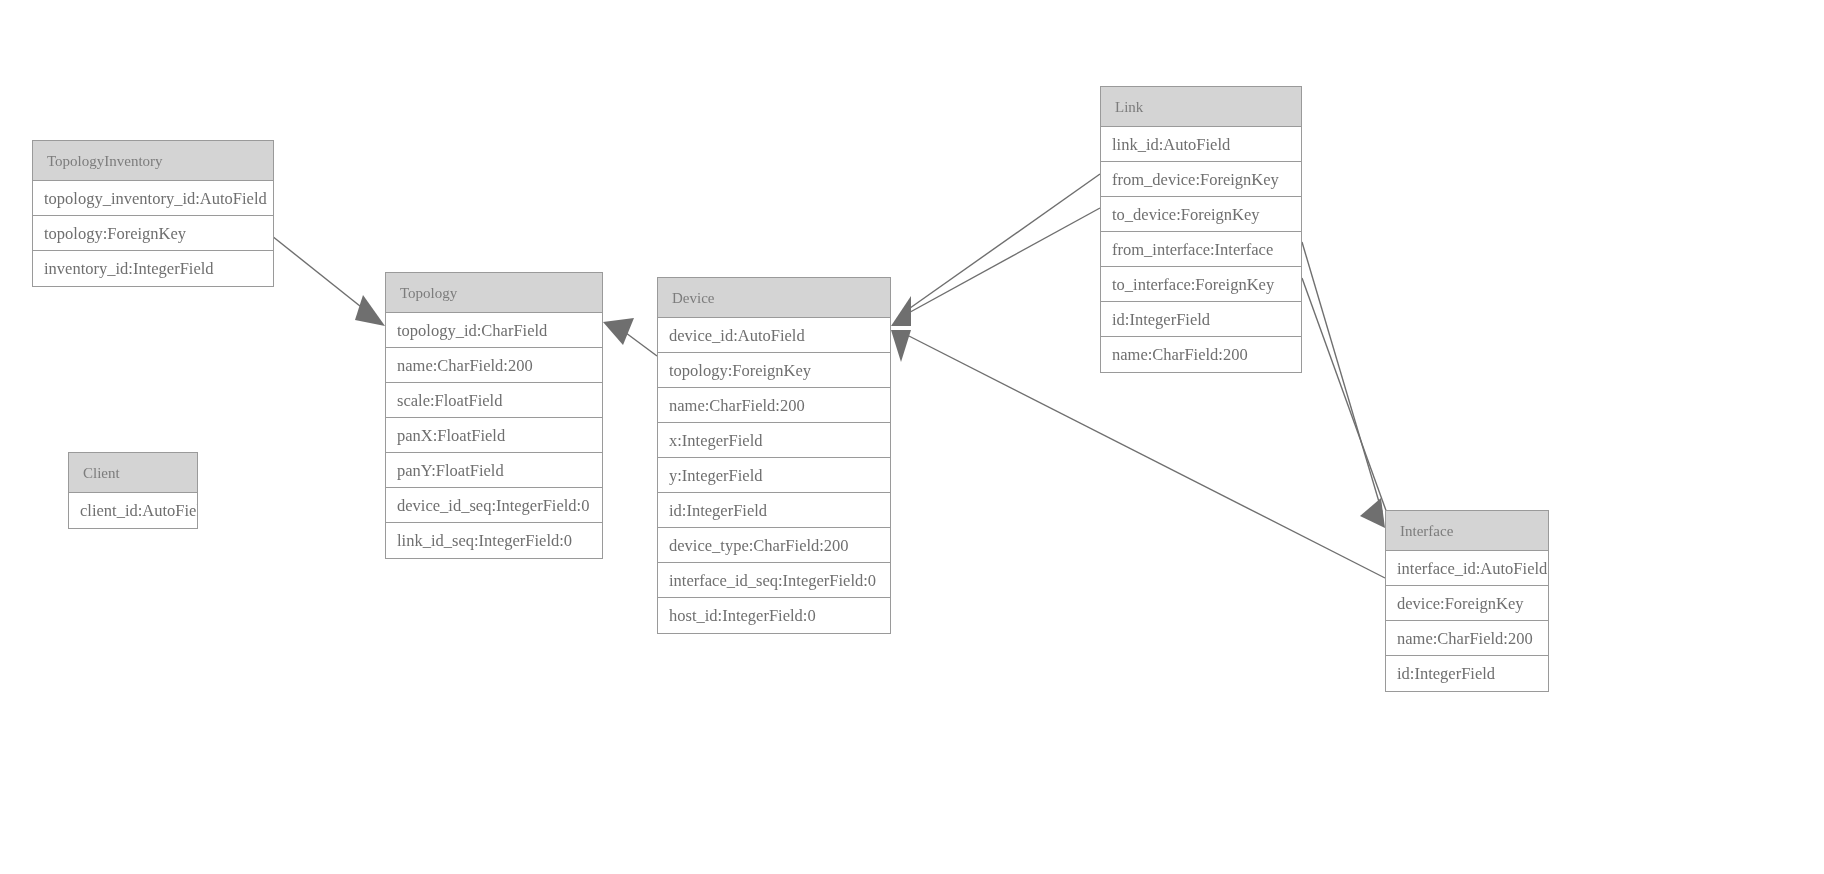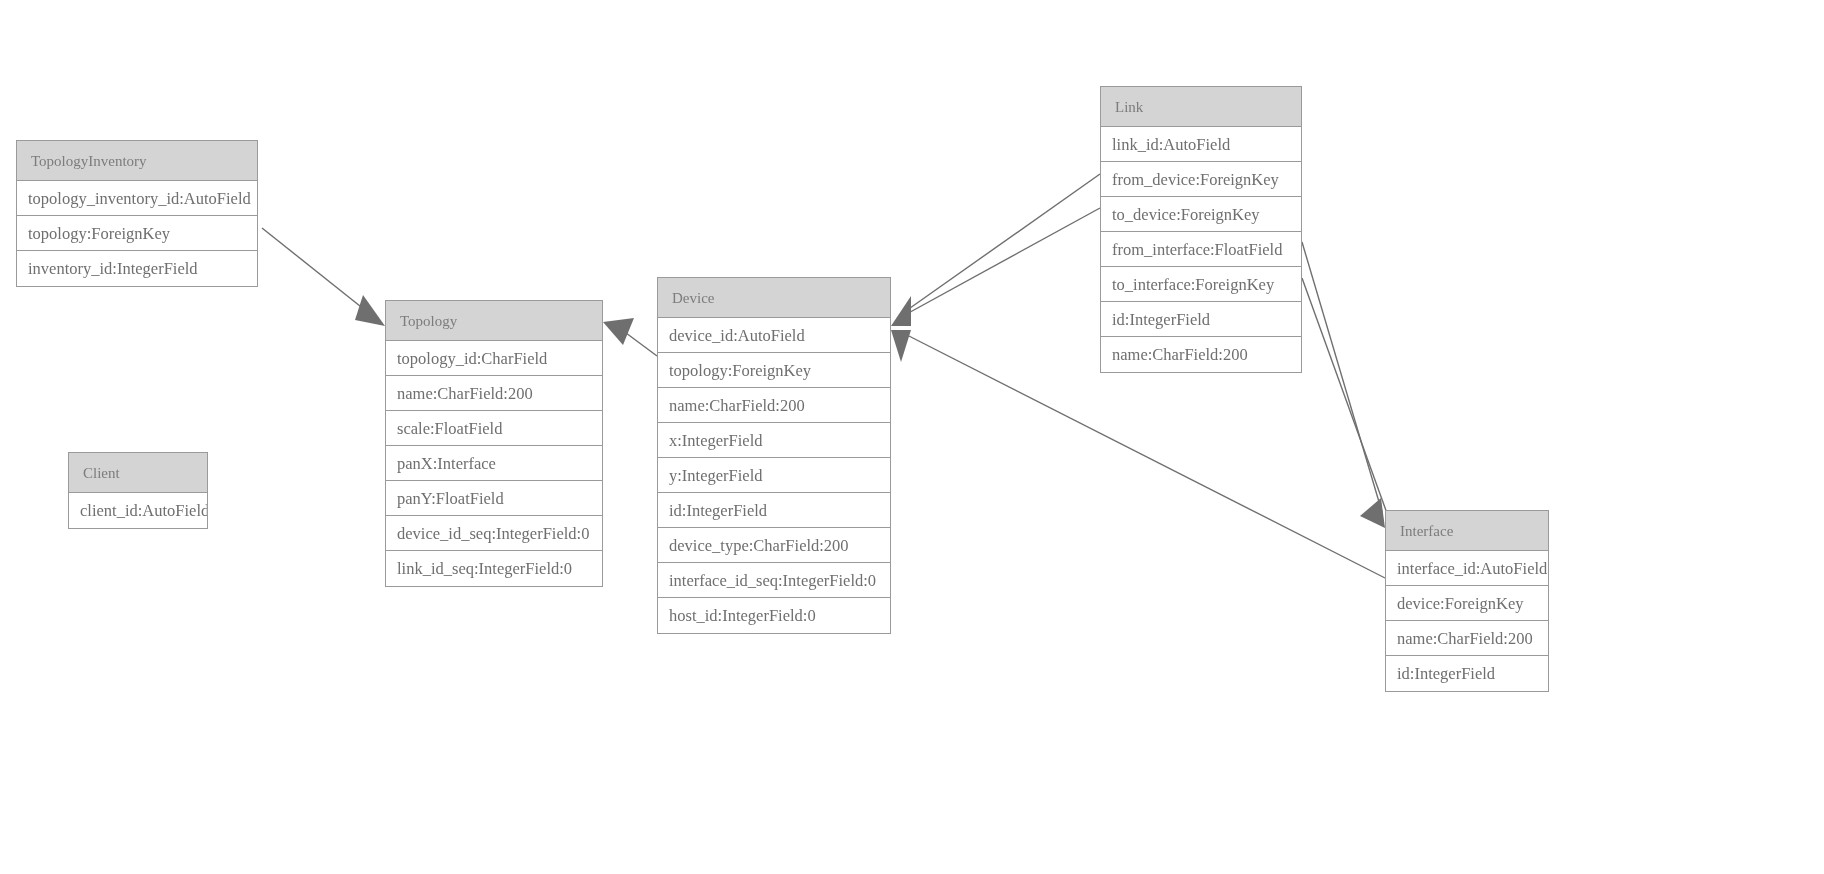--- a/index.html
+++ b/index.html
@@ -103,43 +103,43 @@
 
     <g>
       <line x1="1302" y1="278" x2="1388" y2="516" stroke="#6f6f6f" stroke-width="1.4"></line>
     </g>
 
     <g>
       <polygon points="1385,528 1360,516 1381,498" fill="#6f6f6f"></polygon>
     </g>
   </svg>
 
-  <div class="entity" style="left: 16px; top: 140px; width: 242px;">
+  <div class="entity" style="left: 32px; top: 140px; width: 242px;">
     <div class="entity-header">TopologyInventory</div>
     <div class="entity-rows">
       <div class="entity-row">topology_inventory_id:AutoField</div>
       <div class="entity-row">topology:ForeignKey</div>
       <div class="entity-row">inventory_id:IntegerField</div>
     </div>
   </div>
 
-  <div class="entity" style="left: 68px; top: 452px; width: 140px;">
+  <div class="entity" style="left: 68px; top: 452px; width: 130px;">
     <div class="entity-header">Client</div>
     <div class="entity-rows">
       <div class="entity-row">client_id:AutoField</div>
     </div>
   </div>
 
-  <div class="entity" style="left: 385px; top: 272px; width: 218px; margin-top: 28px;">
+  <div class="entity" style="left: 385px; top: 272px; width: 218px;">
     <div class="entity-header">Topology</div>
     <div class="entity-rows">
       <div class="entity-row">topology_id:CharField</div>
       <div class="entity-row">name:CharField:200</div>
       <div class="entity-row">scale:FloatField</div>
-      <div class="entity-row">panX:Interface</div>
+      <div class="entity-row">panX:FloatField</div>
       <div class="entity-row">panY:FloatField</div>
       <div class="entity-row">device_id_seq:IntegerField:0</div>
       <div class="entity-row">link_id_seq:IntegerField:0</div>
     </div>
   </div>
 
   <div class="entity" style="left: 657px; top: 269px; width: 234px; margin-top: 8px;">
     <div class="entity-header">Device</div>
     <div class="entity-rows">
       <div class="entity-row">device_id:AutoField</div>
@@ -153,21 +153,21 @@
       <div class="entity-row">host_id:IntegerField:0</div>
     </div>
   </div>
 
   <div class="entity" style="left: 1100px; top: 86px; width: 202px;">
     <div class="entity-header">Link</div>
     <div class="entity-rows">
       <div class="entity-row">link_id:AutoField</div>
       <div class="entity-row">from_device:ForeignKey</div>
       <div class="entity-row">to_device:ForeignKey</div>
-      <div class="entity-row">from_interface:FloatField</div>
+      <div class="entity-row">from_interface:Interface</div>
       <div class="entity-row">to_interface:ForeignKey</div>
       <div class="entity-row">id:IntegerField</div>
       <div class="entity-row">name:CharField:200</div>
     </div>
   </div>
 
   <div class="entity" style="left: 1385px; top: 510px; width: 164px;">
     <div class="entity-header">Interface</div>
     <div class="entity-rows">
       <div class="entity-row">interface_id:AutoField</div>

